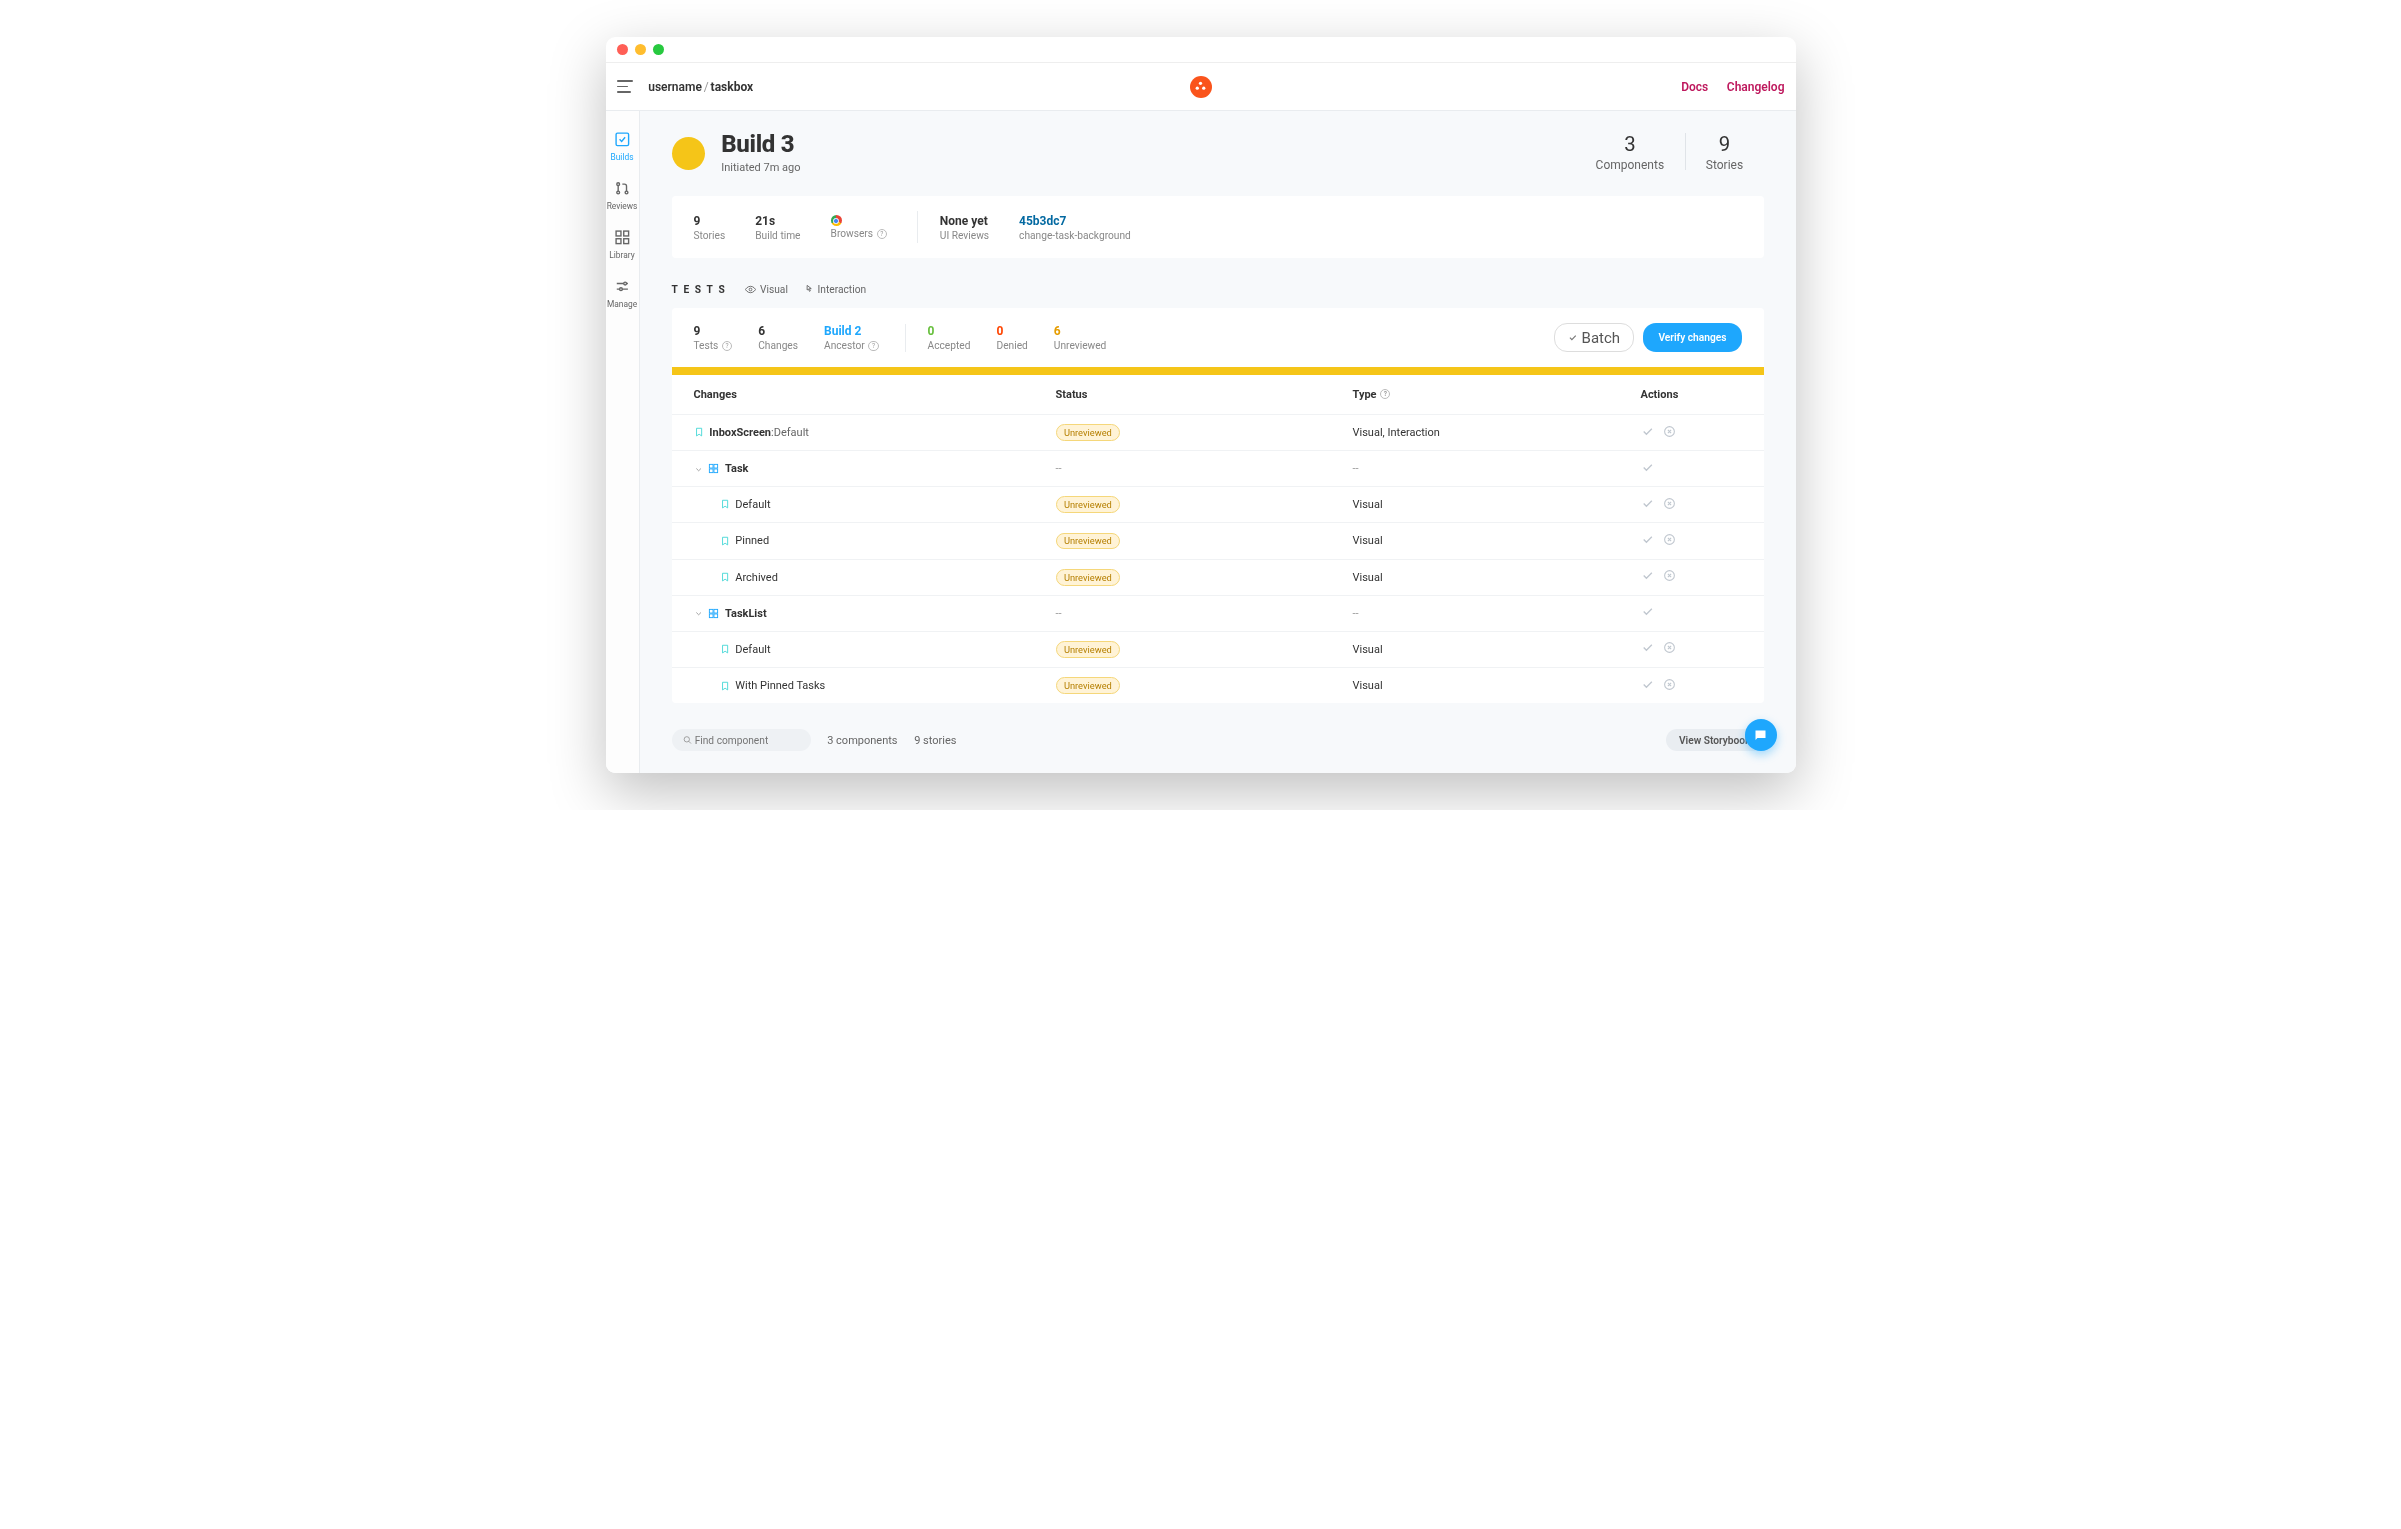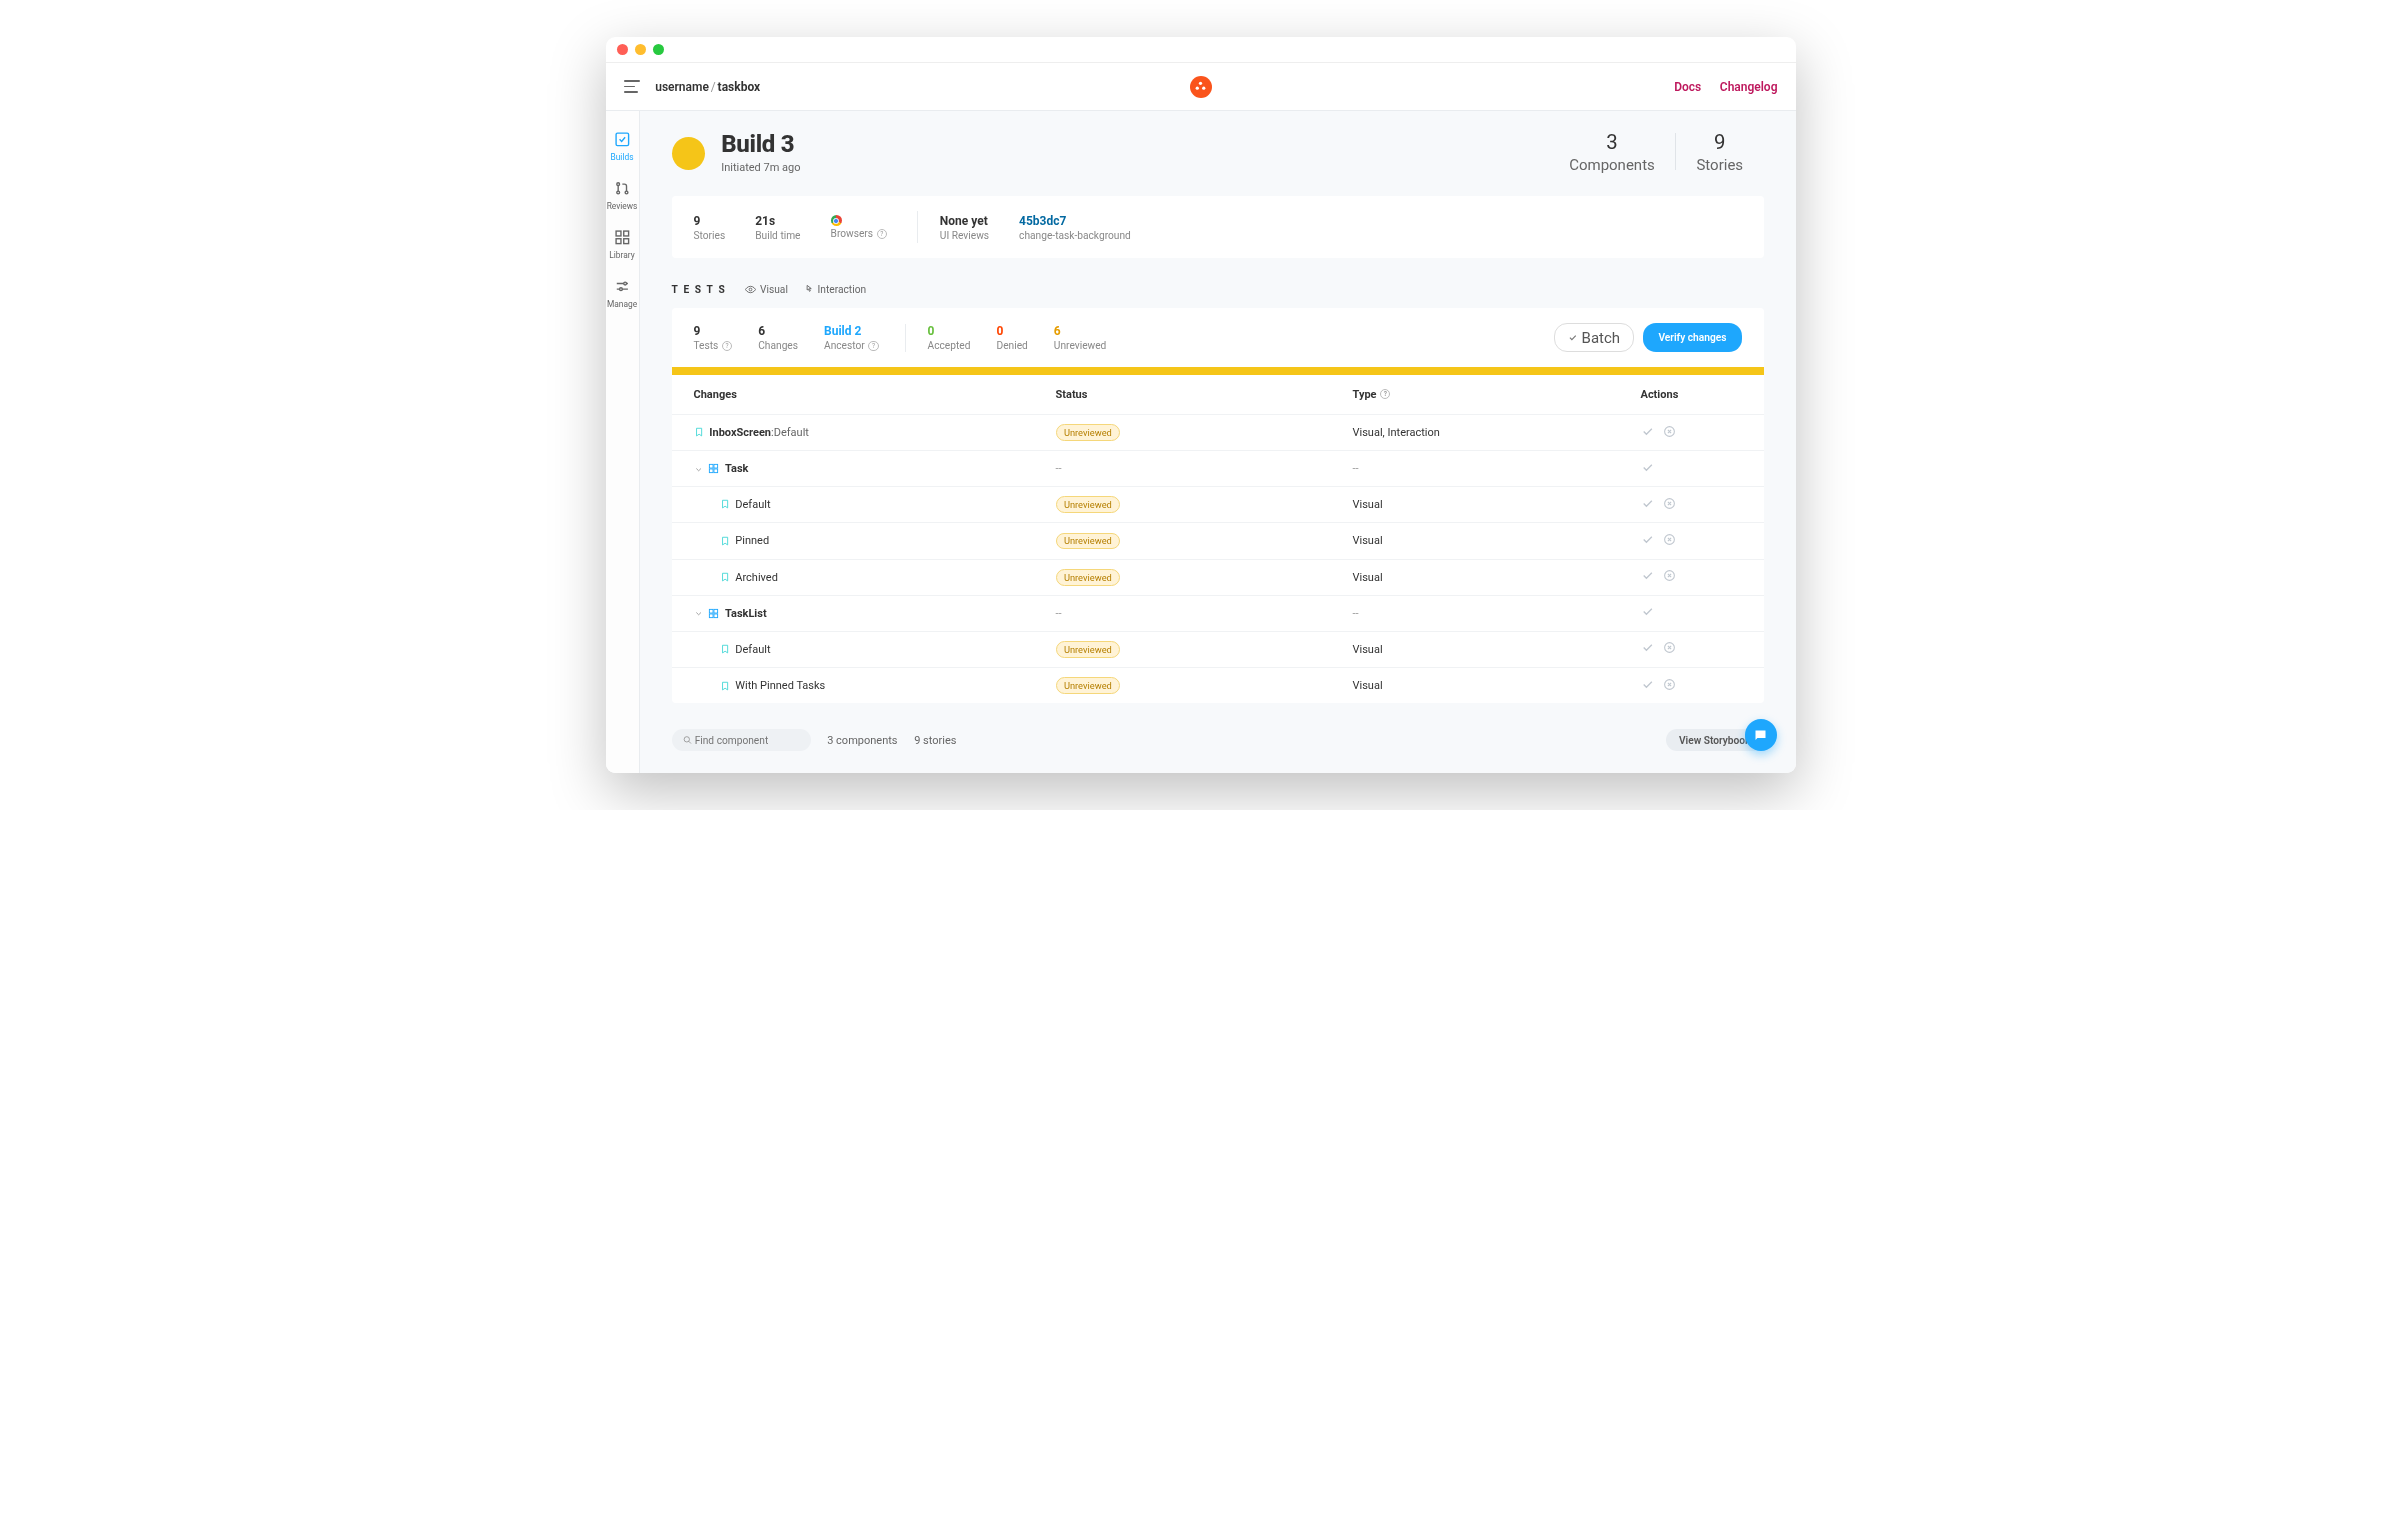--- a/index.html
+++ b/index.html
@@ -1,21 +1,21 @@
 <!DOCTYPE html>
 <html style="font-size:15px"><head>
 <meta charset="utf-8">
 <style>
 * { box-sizing: border-box; margin: 0; padding: 0; font-family: -apple-system, BlinkMacSystemFont, "Segoe UI", Roboto, Helvetica, Arial, sans-serif; }
 body { background: #fff; padding: 37px; }
 .window { width: 1190px; margin: 0 auto; border-radius: 9.3px; overflow: hidden; box-shadow: 0 18.6px 56px rgba(0,0,0,0.25); background: #fff; position: relative; }
 .titlebar { height: 26px; display: flex; align-items: center; padding: 0 11px; gap: 7.4px; border-bottom: 0.9px solid #eee; }
 .tdot { width: 11px; height: 11px; border-radius: 50%; }
 .tdot.r { background:#ff5f56; } .tdot.y { background:#ffbd2e; } .tdot.g { background:#27c93f; }
-.topbar { height: 48px; border-bottom: 0.9px solid #e9ecef; display:flex; align-items:center; padding: 0 18px; position:relative; }
+.topbar { height: 48px; border-bottom: 0.9px solid #e9ecef; display:flex; align-items:center; padding: 0 11px; position:relative; }
 .menu-icon { width:16.7px; height:13px; display:flex; flex-direction:column; justify-content:space-between; margin-right:15px; cursor:pointer; }
 .menu-icon span { height:1.9px; background:#666; border-radius:0.9px; }
 .menu-icon span:nth-child(1){width:100%;} .menu-icon span:nth-child(2){width:70%;} .menu-icon span:nth-child(3){width:85%;}
 .breadcrumb { font-size:12px; color:#333; font-weight:600; }
 .breadcrumb .sep { color:#999; font-weight:400; margin:0 1.9px; }
 .breadcrumb .repo { font-weight:700; }
 .logo { position:absolute; left:50%; transform:translateX(-50%); width:22px; height:22px; border-radius:50%; background:#fa541c; display:flex; align-items:center; justify-content:center; }
 .logo svg { width:13px; height:13px; }
 .toplinks { margin-left:auto; display:flex; gap:18.6px; font-size:12px; color:#be185d; font-weight:600; }
 .toplinks span { cursor:pointer; }
@@ -25,21 +25,21 @@
 .side-item.active { color:#1ea7fd; }
 .side-item svg { width:16.7px; height:16.7px; }
 .main { flex:1; padding: 18.6px 32px 22px; }
 .header { display:flex; align-items:center; margin-bottom:22px; }
 .avatar { width:33px; height:33px; border-radius:50%; background:#f5c518; margin-right:16.7px; margin-top:3.7px; }
 .title-block h1 { font-size:24px; font-weight:800; color:#333; letter-spacing:-0.3px; }
 .title-block .sub { font-size:11px; color:#666; margin-top:3.7px; }
 .header-stats { margin-left:auto; display:flex; align-items:center; }
 .hstat { text-align:center; padding: 0 20.4px; }
 .hstat .num { font-size:20.4px; font-weight:400; color:#333; }
-.hstat .lbl { font-size:15px; color:#666; margin-top:1.9px; }
+.hstat .lbl { font-size:12px; color:#666; margin-top:1.9px; }
 .vline { width:0.9px; height:37px; background:#e0e4e8; }
 .infobar { background:#fff; border-radius:3.7px; padding: 15px 22px; display:flex; align-items:center; gap:0; }
 .infocol { padding-right:30px; }
 .infocol .val { font-size:12px; font-weight:700; color:#333; display:flex; align-items:center; gap:3.7px; }
 .infocol .val.link { color:#0369a1; }
 .infocol .lbl { font-size:10.2px; color:#888; margin-top:1.9px; display:flex; align-items:center; gap:3.7px; }
 .infodiv { width:0.9px; height:32px; background:#e9ecef; margin:0 22px 0 0; }
 .chrome-dot { width:11px; height:11px; border-radius:50%; background: conic-gradient(#ea4335 0 120deg, #fbbc05 120deg 240deg, #34a853 240deg 360deg); position:relative; }
 .chrome-dot::after { content:''; position:absolute; inset:2.8px; background:#4285f4; border-radius:50%; border:0.9px solid #fff; }
 .help-icon { width:10.2px; height:10.2px; border:0.9px solid #bbb; border-radius:50%; display:inline-flex; align-items:center; justify-content:center; font-size:6.5px; color:#999; }

